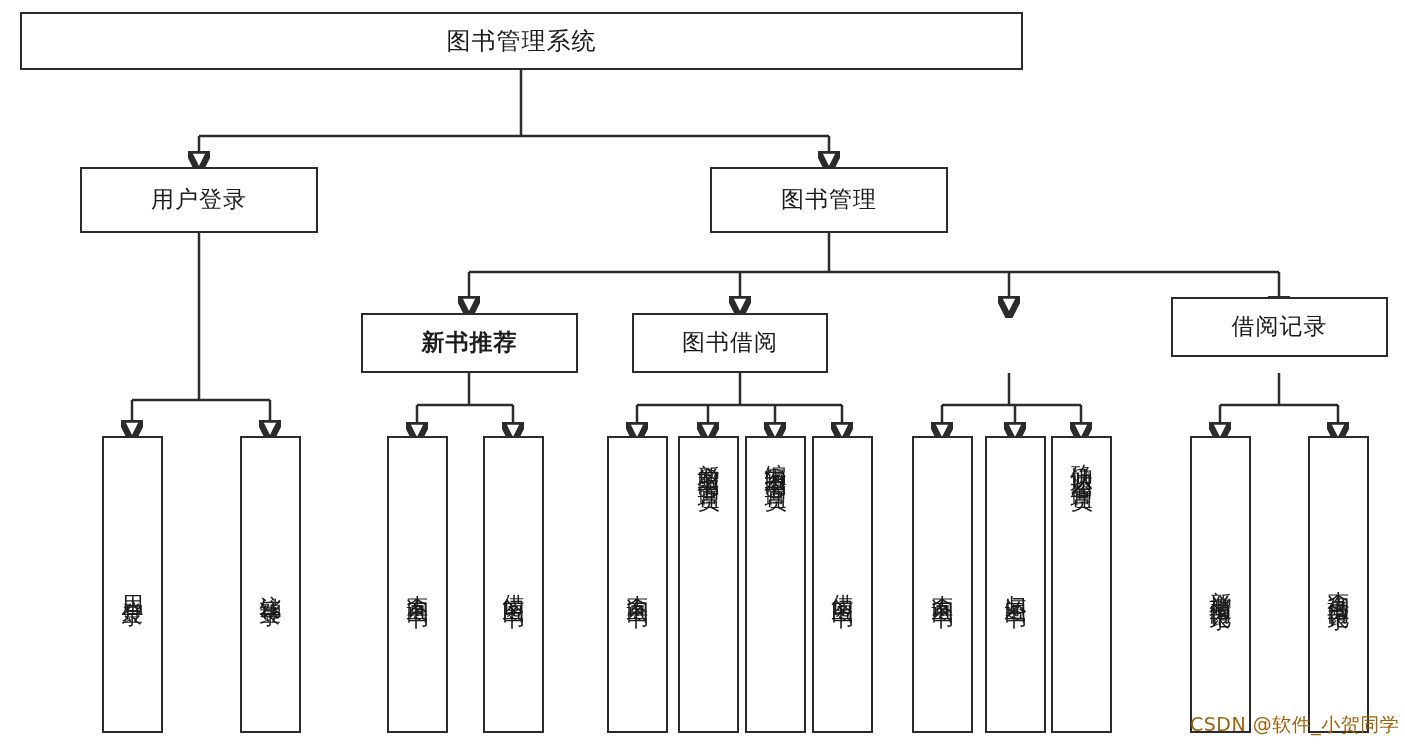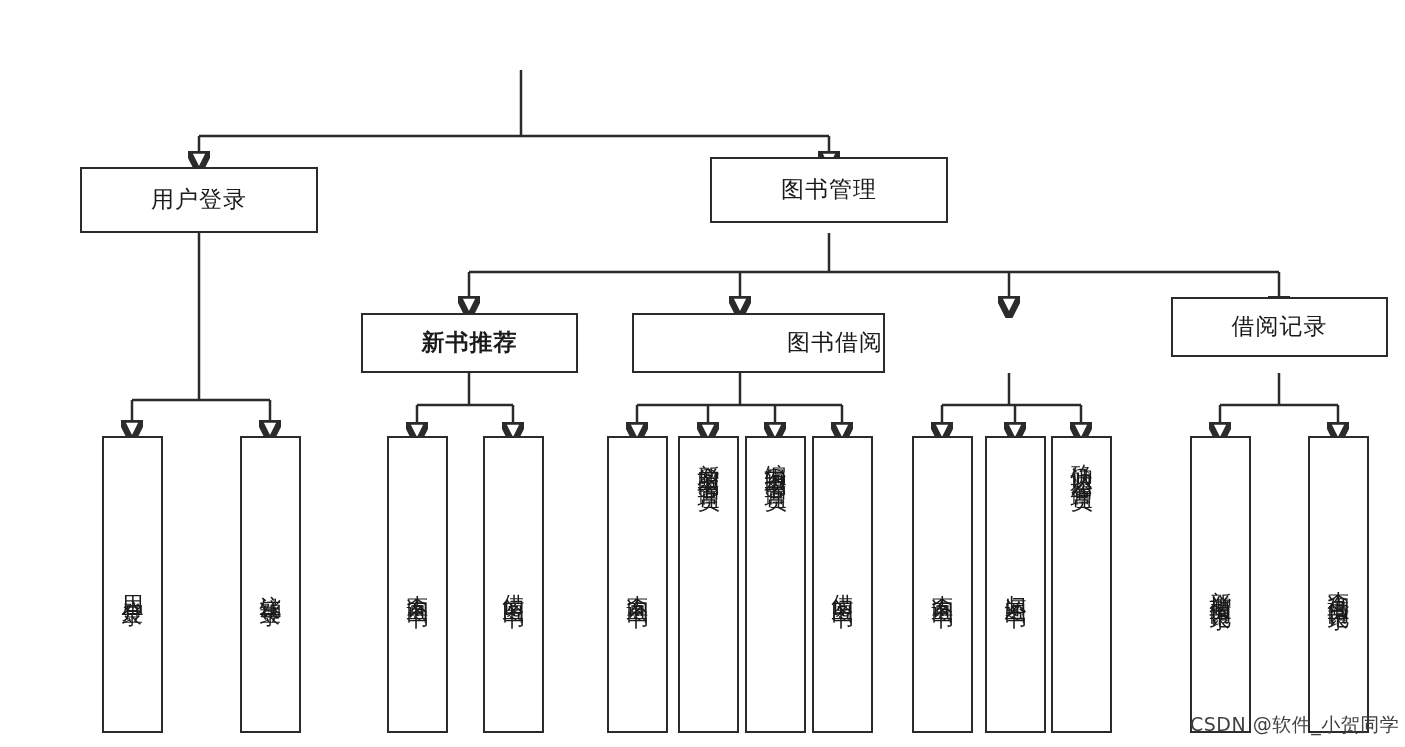--- a/index.html
+++ b/index.html
@@ -67,21 +67,21 @@
   svg.edges line, svg.edges path {
     stroke: #2b2b2b;
     stroke-width: 2.5;
     fill: none;
   }
   .watermark {
     position: absolute;
     left: 1190px;
     top: 712px;
     font-size: 19px;
-    color: #404040;
+    color: #a16207;
     white-space: nowrap;
     letter-spacing: 0.5px;
   }
 </style>
 </head>
 <body>
 
 <div id="canvas">
 
   <svg class="edges" viewBox="0 0 1405 747">
@@ -125,32 +125,35 @@
     <line x1="942" y1="405" x2="942" y2="424" marker-end="url(#arrow)"></line>
     <line x1="1015" y1="405" x2="1015" y2="424" marker-end="url(#arrow)"></line>
     <line x1="1081" y1="405" x2="1081" y2="424" marker-end="url(#arrow)"></line>
 
     <line x1="1279" y1="373" x2="1279" y2="405"></line>
     <line x1="1220" y1="405" x2="1338" y2="405"></line>
     <line x1="1220" y1="405" x2="1220" y2="424" marker-end="url(#arrow)"></line>
     <line x1="1338" y1="405" x2="1338" y2="424" marker-end="url(#arrow)"></line>
   </svg>
 
+  <div class="node root" style="left:20px; top:12px; width:1003px; height:58px;">
+    <span class="node-label">图书管理系统</span>
+  </div>
 
   <div class="node" style="left:80px; top:167px; width:238px; height:66px;">
     <span class="node-label">用户登录</span>
   </div>
-  <div class="node" style="left:710px; top:157px; width:238px; height:66px;">
+  <div class="node" style="left:710px; top:167px; width:238px; height:66px;">
     <span class="node-label">图书管理</span>
   </div>
 
   <div class="node" style="left:361px; top:313px; width:217px; height:60px;font-weight:bold;">
     <span class="node-label">新书推荐</span>
   </div>
-  <div class="node" style="left:632px; top:313px; width:253px; height:60px;justify-content:flex-end;">
+  <div class="node" style="left:632px; top:313px; width:196px; height:60px;">
     <span class="node-label">图书借阅</span>
   </div>
   <div class="node" style="left:1171px; top:297px; width:217px; height:60px;">
     <span class="node-label">借阅记录</span>
   </div>
 
   <div class="node vertical centered" style="left:102px; top:436px; width:61px; height:297px;">
     <span class="node-label">用户登录</span>
   </div>
   <div class="node vertical centered" style="left:240px; top:436px; width:61px; height:297px;">

